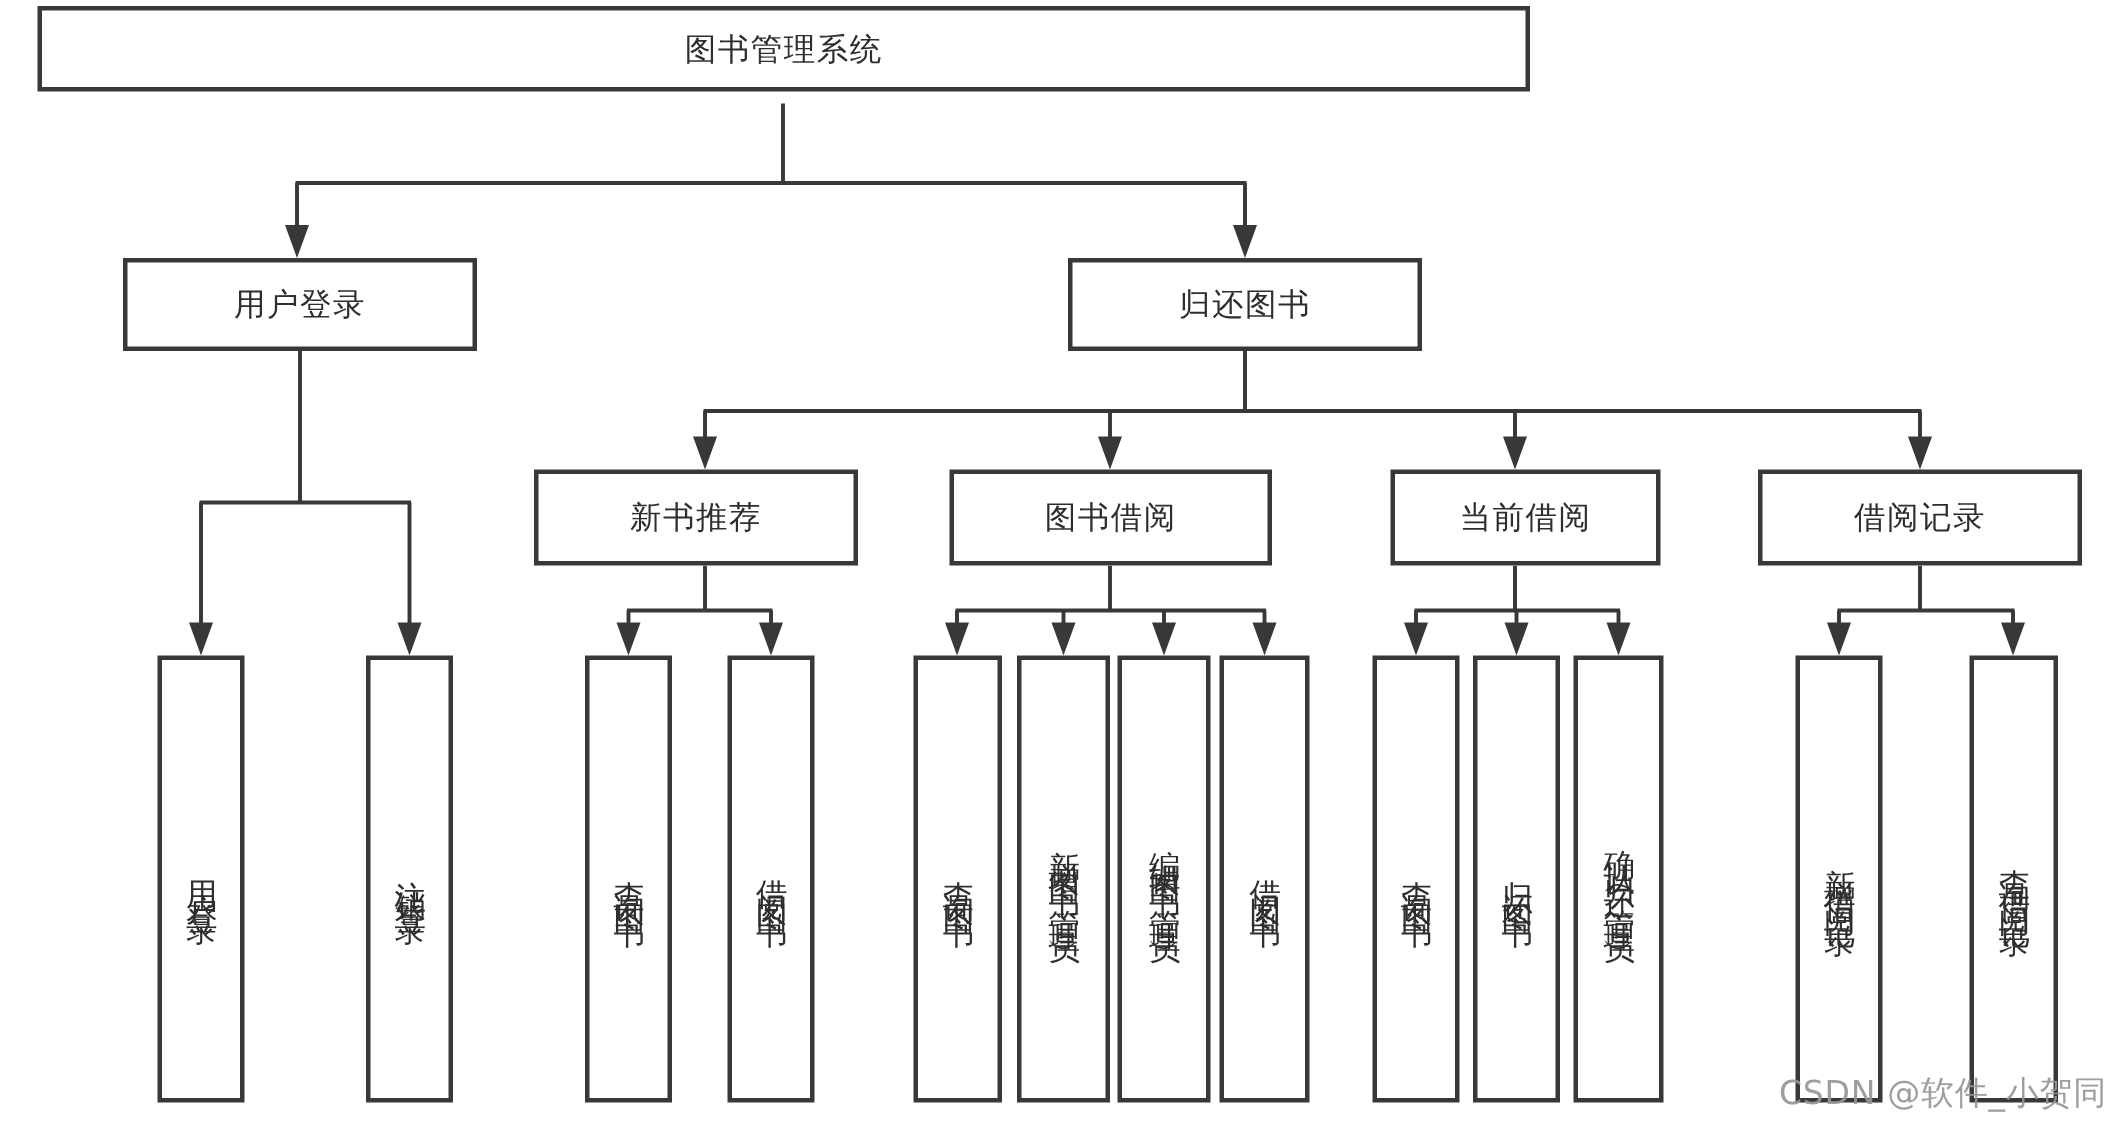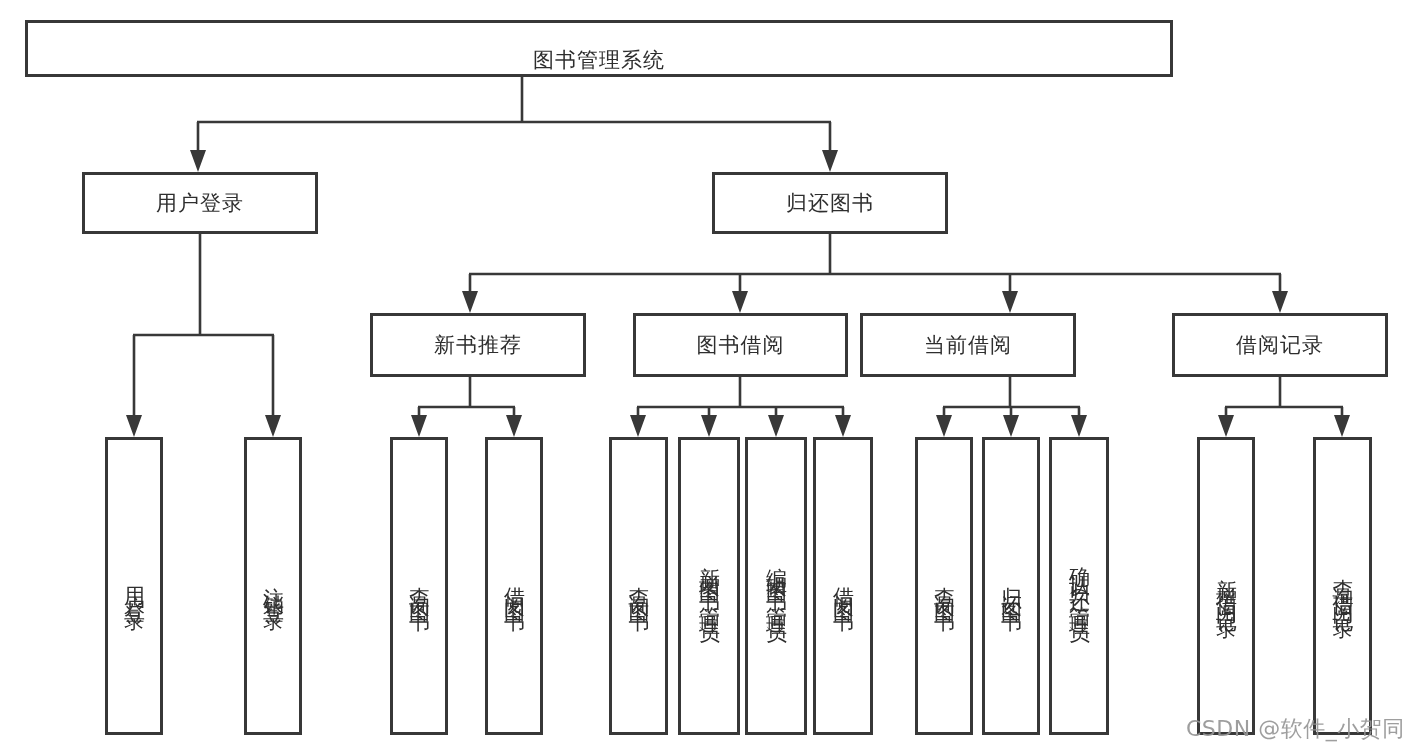--- a/index.html
+++ b/index.html
@@ -31,21 +31,21 @@
     align-items: center;
     justify-content: center;
     z-index: 2;
     color: #2e2e2e;
   }
   .hlabel {
     font-size: 21px;
     letter-spacing: 1px;
     white-space: nowrap;
   }
-  .root-box   { left: 25px;  top: 20px;  width: 1148px; height: 57px; align-items: flex-end; }
+  .root-box   { left: 25px;  top: 4px;  width: 995px; height: 57px; }
   .lvl2       { top: 172px; height: 62px; width: 236px; }
   .lvl3       { top: 313px; height: 64px; }
   .leaf       { top: 437px; height: 298px; }
   .vtext {
     writing-mode: vertical-rl;
     text-orientation: mixed;
     font-size: 21px;
     letter-spacing: 8px;
     line-height: 1;
     white-space: nowrap;
@@ -94,27 +94,27 @@
     <span class="hlabel">图书管理系统</span>
   </div>
 
   <div class="node lvl2" style="left:82px">
     <span class="hlabel">用户登录</span>
   </div>
   <div class="node lvl2" style="left:712px">
     <span class="hlabel">归还图书</span>
   </div>
 
-  <div class="node lvl3" style="left:370px;width:216px">
+  <div class="node lvl3" style="left:356px;width:216px">
     <span class="hlabel">新书推荐</span>
   </div>
   <div class="node lvl3" style="left:633px;width:215px">
     <span class="hlabel">图书借阅</span>
   </div>
-  <div class="node lvl3" style="left:860px;width:216px">
+  <div class="node lvl3" style="left:927px;width:180px">
     <span class="hlabel">当前借阅</span>
   </div>
   <div class="node lvl3" style="left:1172px;width:216px">
     <span class="hlabel">借阅记录</span>
   </div>
 
   <div class="node leaf" style="left:105px;width:58px">
     <span class="vtext">用户登录</span>
   </div>
   <div class="node leaf" style="left:244px;width:58px">

